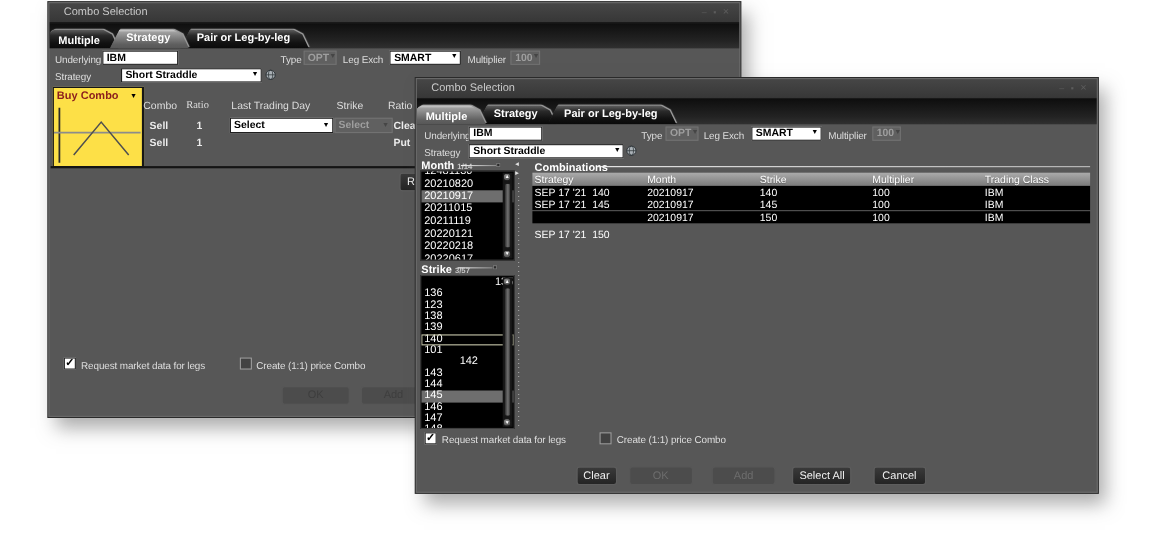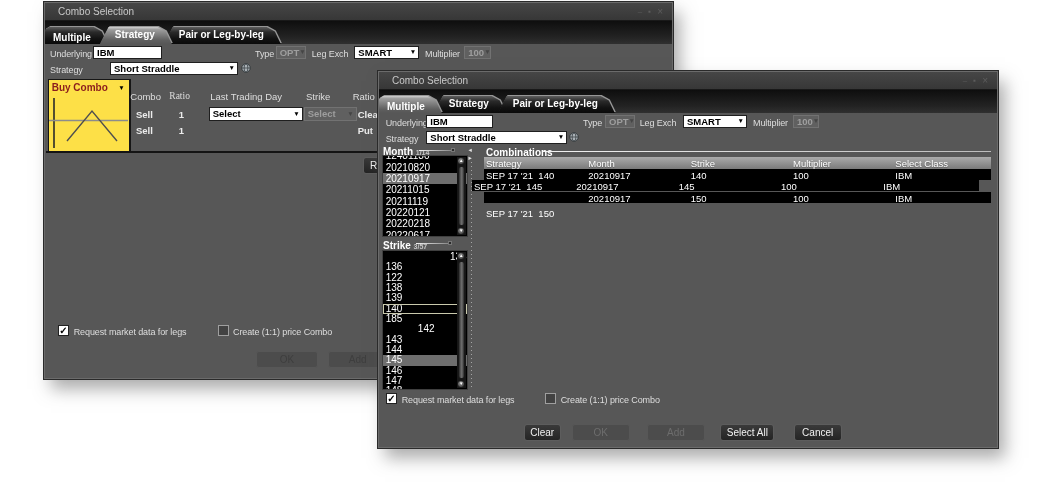--- a/index.html
+++ b/index.html
@@ -250,25 +250,25 @@
     </div>
   </div>
 
   <span class="seclbl" style="left:4px;top:167.5px;"><span>Strike</span> <span class="seccnt">3/57</span></span>
   <div class="secline" style="left:37px;top:171px;width:32px;"></div>
   <div class="sechandle" style="left:69px;top:169px;"></div>
   <div class="list" style="left:2.7px;top:178px;width:86px;height:139.5px;">
     <div style="padding-top:1px;">
       <div class="li" style="height:10.33px;line-height:10.33px;text-align:right;">135</div>
       <div class="li" style="height:10.33px;line-height:10.33px;">136</div>
-      <div class="li" style="height:10.33px;line-height:10.33px;">122</div>
+      <div class="li" style="height:10.33px;line-height:10.33px;">123</div>
       <div class="li" style="height:10.33px;line-height:10.33px;">138</div>
       <div class="li" style="height:10.33px;line-height:10.33px;">139</div>
       <div class="li foc" style="height:10.33px;line-height:10.33px;">140</div>
-      <div class="li" style="height:10.33px;line-height:10.33px;">185</div>
+      <div class="li" style="height:10.33px;line-height:10.33px;">101</div>
       <div class="li" style="height:10.33px;line-height:10.33px;text-align:center;">142</div>
       <div class="li" style="height:10.33px;line-height:10.33px;">143</div>
       <div class="li" style="height:10.33px;line-height:10.33px;">144</div>
       <div class="li sel" style="height:10.33px;line-height:10.33px;">145</div>
       <div class="li" style="height:10.33px;line-height:10.33px;">146</div>
       <div class="li" style="height:10.33px;line-height:10.33px;">147</div>
       <div class="li" style="height:10.33px;line-height:10.33px;">148</div>
     </div>
     <div class="sb">
       <div class="sbtn"><span>▲</span></div>
@@ -282,30 +282,30 @@
   <div class="vdots" style="left:92px;top:90px;height:227px;"></div>
 
   <span class="seclbl" style="left:107px;top:74.7px;">Combinations</span>
   <div class="secline" style="left:164px;top:78.7px;width:448px;background:linear-gradient(to right,#f2f2f2,#bdbdbd);"></div>
 
   <div class="thead" style="left:105px;top:84.7px;width:507px;height:12px;">
     <span style="left:2px;top:1px;">Strategy</span>
     <span style="left:104.3px;top:1px;">Month</span>
     <span style="left:206.7px;top:1px;">Strike</span>
     <span style="left:309px;top:1px;">Multiplier</span>
-    <span style="left:411.3px;top:1px;">Select Class</span>
+    <span style="left:411.3px;top:1px;">Trading Class</span>
   </div>
   <div class="trow" style="left:105px;top:96.7px;width:507px;height:11.4px;">
     <span style="left:2px;top:1px;">SEP 17 '21  140</span>
     <span style="left:104.3px;top:1px;">20210917</span>
     <span style="left:206.7px;top:1px;">140</span>
     <span style="left:309px;top:1px;">100</span>
     <span style="left:411.3px;top:1px;">IBM</span>
   </div>
-  <div class="trow" style="left:93px;top:108.1px;width:507px;height:11.4px;">
+  <div class="trow" style="left:105px;top:108.1px;width:507px;height:11.4px;">
     <span style="left:2px;top:1px;">SEP 17 '21  145</span>
     <span style="left:104.3px;top:1px;">20210917</span>
     <span style="left:206.7px;top:1px;">145</span>
     <span style="left:309px;top:1px;">100</span>
     <span style="left:411.3px;top:1px;">IBM</span>
   </div>
   <div class="trow" style="left:105px;top:119.5px;width:507px;height:11.4px;">
     <span style="left:2px;top:16px;">SEP 17 '21  150</span>
     <span style="left:104.3px;top:1px;">20210917</span>
     <span style="left:206.7px;top:1px;">150</span>

